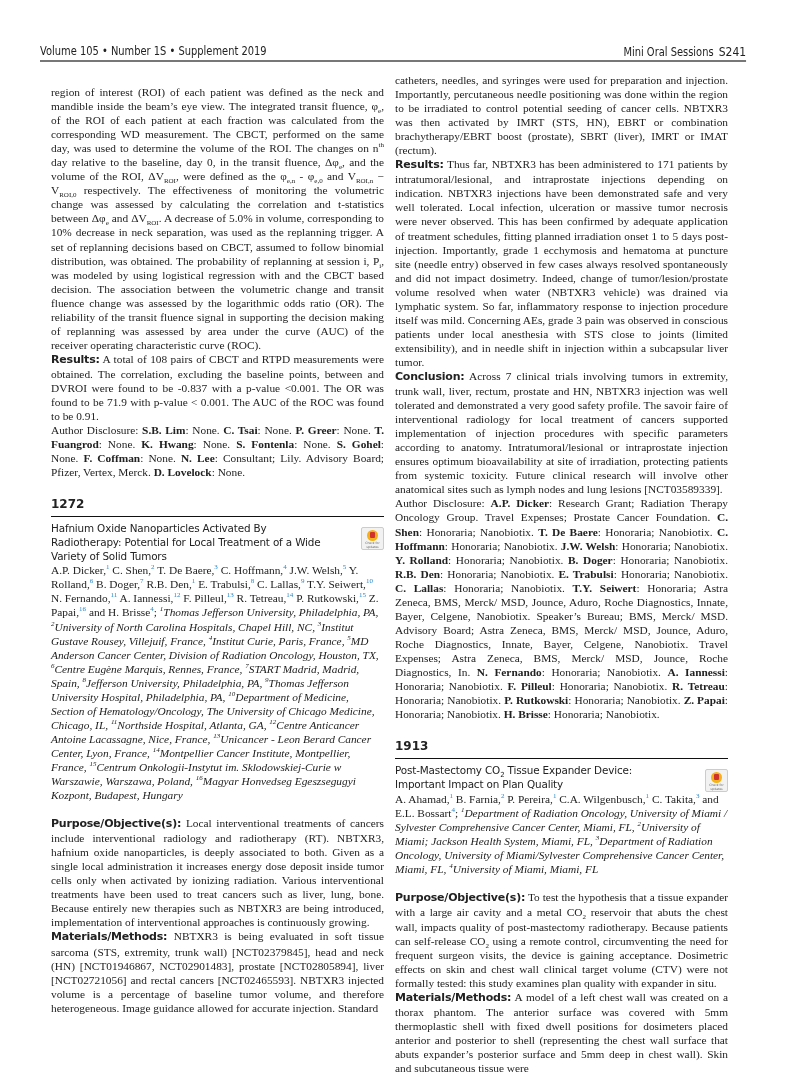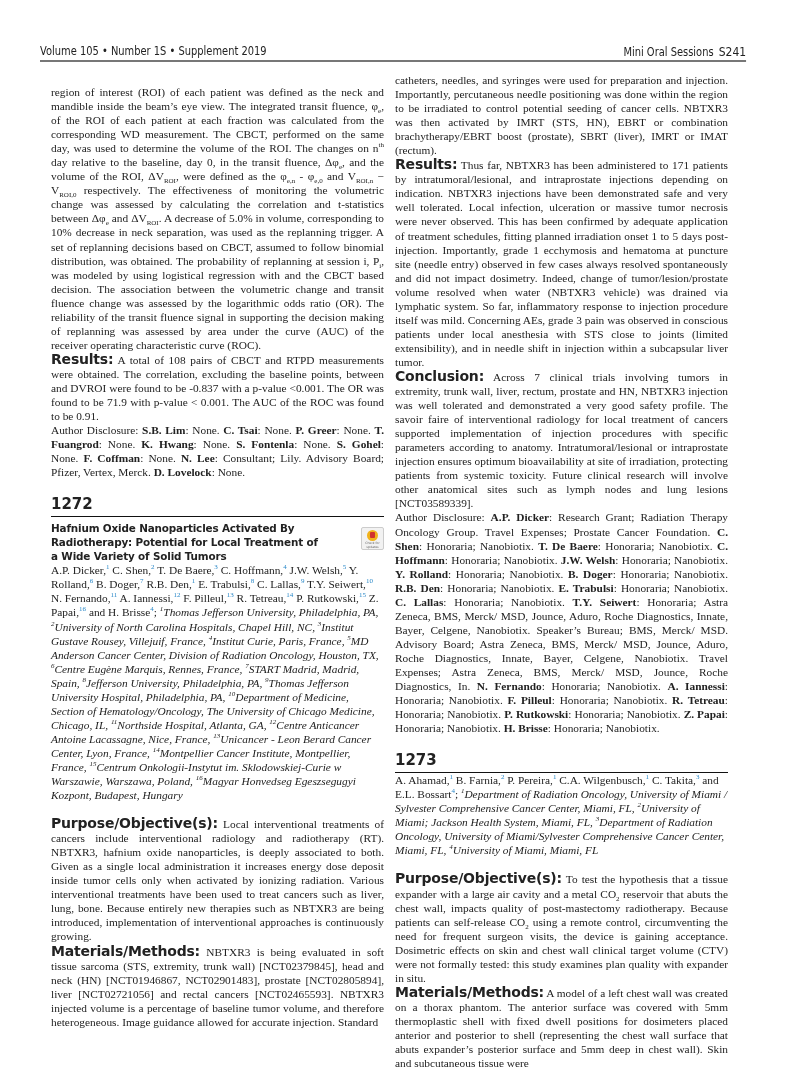--- a/index.html
+++ b/index.html
@@ -14,34 +14,34 @@
     transform: scaleX(0.86); transform-origin: left top;
     width: 821px;
   }
   .running-head .right .page { margin-left: 6px; font-size: 12.5px; }
 
   .col { position: absolute; top: 73px; width: 333px; font-size: 11.35px; line-height: 14.05px; text-align: justify; hyphens: manual; }
   .col.left { left: 51px; margin-top: 12px; }
   .col.right { left: 395px; }
 
   p.para { margin: 0; }
-  .lbl { font-family: "DejaVu Sans", sans-serif; font-weight: bold; font-size: 14px; letter-spacing: -0.2px; }
+  .lbl { font-family: "DejaVu Sans", sans-serif; font-weight: bold; font-size: 11px; letter-spacing: -0.2px; }
   .ul { }
   .b { font-weight: bold; }
   .i { font-style: italic; }
   sub, sup { font-size: 7px; line-height: 0; }
   sup.aff { color: #2a88c8; }
 
   .abs-num {
-    font-family: "DejaVu Sans", sans-serif; font-weight: bold; font-size: 15px;
+    font-family: "DejaVu Sans", sans-serif; font-weight: bold; font-size: 12px;
     margin-top: 15px; padding-bottom: 2px; border-bottom: 1.5px solid #111; line-height: 20px;
   }
   .abs-title-row { display: flex; justify-content: space-between; margin-top: 4px; }
   .abs-title {
-    font-family: "DejaVu Sans", sans-serif; font-weight: bold; font-size: 10.4px; line-height: 14px;
+    font-family: "DejaVu Sans", sans-serif; font-weight: normal; font-size: 10.4px; line-height: 14px;
     width: 270px; letter-spacing: -0.15px; text-align: left;
   }
   .badge {
     width: 23px; height: 23px; border: 1px solid #ccc; border-radius: 2px; background: #f2f2f2;
     display: flex; flex-direction: column; align-items: center; justify-content: flex-start; padding-top: 2px;
     margin-top: 6px;
   }
   .badge .dot { width: 11px; height: 11px; border-radius: 50%; background: #f1b21c; position: relative; }
   .badge .dot::after { content: ""; position: absolute; left: 3px; top: 2px; width: 5px; height: 6px; background: #d0312d; border-radius: 1px; }
   .badge .txt { font-family: "DejaVu Sans", sans-serif; font-size: 3px; color: #666; line-height: 4px; text-align: center; }
@@ -77,18 +77,25 @@
   <p class="para"><span class="lbl">Purpose/Objective(s):</span> <span>Local interventional treatments of cancers include interventional radiology and radiotherapy (RT). NBTXR3, hafnium oxide nanoparticles, is deeply associated to both. Given as a single local administration it increases energy dose deposit inside tumor cells only when activated by ionizing radiation. Various interventional treatments have been used to treat cancers such as liver, lung, bone. Because entirely new therapies such as NBTXR3 are being introduced, implementation of interventional approaches is continuously growing.</span></p>
   <p class="para"><span class="lbl">Materials/Methods:</span> <span>NBTXR3 is being evaluated in soft tissue sarcoma (STS, extremity, trunk wall) [NCT02379845], head and neck (HN) [NCT01946867, NCT02901483], prostate [NCT02805894], liver [NCT02721056] and rectal cancers [NCT02465593]. NBTXR3 injected volume is a percentage of baseline tumor volume, and therefore heterogeneous. Image guidance allowed for accurate injection. Standard</span></p>
 </div>
 
 <div class="col right">
   <p class="para">catheters, needles, and syringes were used for preparation and injection. Importantly, percutaneous needle positioning was done within the region to be irradiated to control potential seeding of cancer cells. NBTXR3 was then activated by IMRT (STS, HN), EBRT or combination brachytherapy/EBRT boost (prostate), SBRT (liver), IMRT or IMAT (rectum).</p>
   <p class="para"><span class="lbl">Results:</span> <span>Thus far, NBTXR3 has been administered to 171 patients by intratumoral/lesional, and intraprostate injections depending on indication. NBTXR3 injections have been demonstrated safe and very well tolerated. Local infection, ulceration or massive tumor necrosis were never observed. This has been confirmed by adequate application of treatment schedules, fitting planned irradiation onset 1 to 5 days post-injection. Importantly, grade 1 ecchymosis and hematoma at puncture site (needle entry) observed in few cases always resolved spontaneously and did not impact dosimetry. Indeed, change of tumor/lesion/prostate volume resolved when water (NBTXR3 vehicle) was drained via lymphatic system. So far, inflammatory response to injection procedure itself was mild. Concerning AEs, grade 3 pain was observed in conscious patients under local anesthesia with STS close to joints (limited extensibility), and in needle shift in injection within a subcapsular liver tumor.</span></p>
   <p class="para"><span class="lbl">Conclusion:</span> <span>Across 7 clinical trials involving tumors in extremity, trunk wall, liver, rectum, prostate and HN, NBTXR3 injection was well tolerated and demonstrated a very good safety profile. The savoir faire of interventional radiology for local treatment of cancers supported implementation of injection procedures with specific parameters according to anatomy. Intratumoral/lesional or intraprostate injection ensures optimum bioavailability at site of irradiation, protecting patients from systemic toxicity. Future clinical research will involve other anatomical sites such as lymph nodes and lung lesions [NCT03589339].</span></p>
   <p class="para"><span class="ul">Author Disclosure:</span> <span class="b">A.P. Dicker</span><span>: Research Grant; Radiation Therapy Oncology Group. Travel Expenses; Prostate Cancer Foundation. </span><span class="b">C. Shen</span><span>: Honoraria; Nanobiotix. </span><span class="b">T. De Baere</span><span>: Honoraria; Nanobiotix. </span><span class="b">C. Hoffmann</span><span>: Honoraria; Nanobiotix. </span><span class="b">J.W. Welsh</span><span>: Honoraria; Nanobiotix. </span><span class="b">Y. Rolland</span><span>: Honoraria; Nanobiotix. </span><span class="b">B. Doger</span><span>: Honoraria; Nanobiotix. </span><span class="b">R.B. Den</span><span>: Honoraria; Nanobiotix. </span><span class="b">E. Trabulsi</span><span>: Honoraria; Nanobiotix. </span><span class="b">C. Lallas</span><span>: Honoraria; Nanobiotix. </span><span class="b">T.Y. Seiwert</span><span>: Honoraria; Astra Zeneca, BMS, Merck/ MSD, Jounce, Aduro, Roche Diagnostics, Innate, Bayer, Celgene, Nanobiotix. Speaker’s Bureau; BMS, Merck/ MSD. Advisory Board; Astra Zeneca, BMS, Merck/ MSD, Jounce, Aduro, Roche Diagnostics, Innate, Bayer, Celgene, Nanobiotix. Travel Expenses; Astra Zeneca, BMS, Merck/ MSD, Jounce, Roche Diagnostics, In. </span><span class="b">N. Fernando</span><span>: Honoraria; Nanobiotix. </span><span class="b">A. Iannessi</span><span>: Honoraria; Nanobiotix. </span><span class="b">F. Pilleul</span><span>: Honoraria; Nanobiotix. </span><span class="b">R. Tetreau</span><span>: Honoraria; Nanobiotix. </span><span class="b">P. Rutkowski</span><span>: Honoraria; Nanobiotix. </span><span class="b">Z. Papai</span><span>: Honoraria; Nanobiotix. </span><span class="b">H. Brisse</span><span>: Honoraria; Nanobiotix.</span></p>
 
-  <div class="abs-num">1273</div>
+  <div class="abs-num">1913</div>
+  <div class="abs-title-row">
+    <div class="abs-title"><span>Post-Mastectomy CO</span><sub>2</sub><span> Tissue Expander Device: Important Impact on Plan Quality</span></div>
+    <div class="badge">
+      <span class="dot"></span>
+      <span class="txt">Check for updates</span>
+    </div>
+  </div>
   <p class="para authors"><span class="ul">A. Ahamad,</span><sup class="aff">1</sup> B. Farnia,<sup class="aff">2</sup> P. Pereira,<sup class="aff">1</sup> C.A. Wilgenbusch,<sup class="aff">1</sup> C. Takita,<sup class="aff">3</sup> and E.L. Bossart<sup class="aff">4</sup>; <span class="i"><sup>1</sup><span>Department of Radiation Oncology, University of Miami / Sylvester Comprehensive Cancer Center, Miami, FL</span>, <sup>2</sup><span>University of Miami; Jackson Health System, Miami, FL</span>, <sup>3</sup><span>Department of Radiation Oncology, University of Miami/Sylvester Comprehensive Cancer Center, Miami, FL</span>, <sup>4</sup><span>University of Miami, Miami, FL</span></span></p>
   <div class="spacer"></div>
   <p class="para"><span class="lbl">Purpose/Objective(s):</span> <span>To test the hypothesis that a tissue expander with a large air cavity and a metal CO<sub>2</sub> reservoir that abuts the chest wall, impacts quality of post-mastectomy radiotherapy. Because patients can self-release CO<sub>2</sub> using a remote control, circumventing the need for frequent surgeon visits, the device is gaining acceptance. Dosimetric effects on skin and chest wall clinical target volume (CTV) were not formally tested: this study examines plan quality with expander in situ.</span></p>
   <p class="para"><span class="lbl">Materials/Methods:</span> <span>A model of a left chest wall was created on a thorax phantom. The anterior surface was covered with 5mm thermoplastic shell with fixed dwell positions for dosimeters placed anterior and posterior to shell (representing the chest wall surface that abuts expander’s posterior surface and 5mm deep in chest wall). Skin and subcutaneous tissue were</span></p>
 </div>
 
 </body></html>

